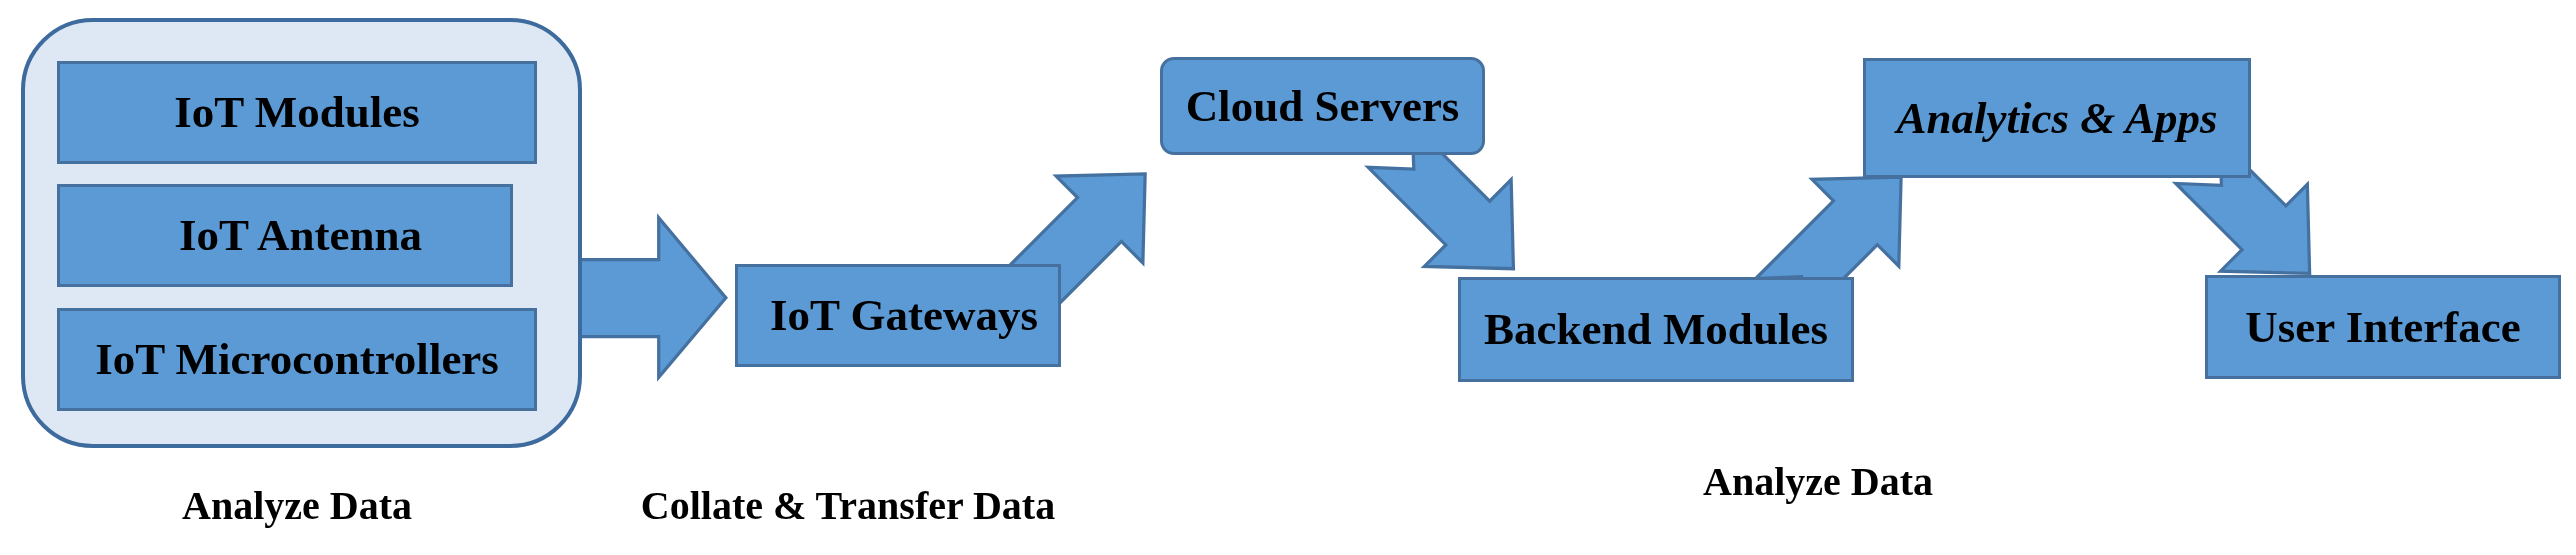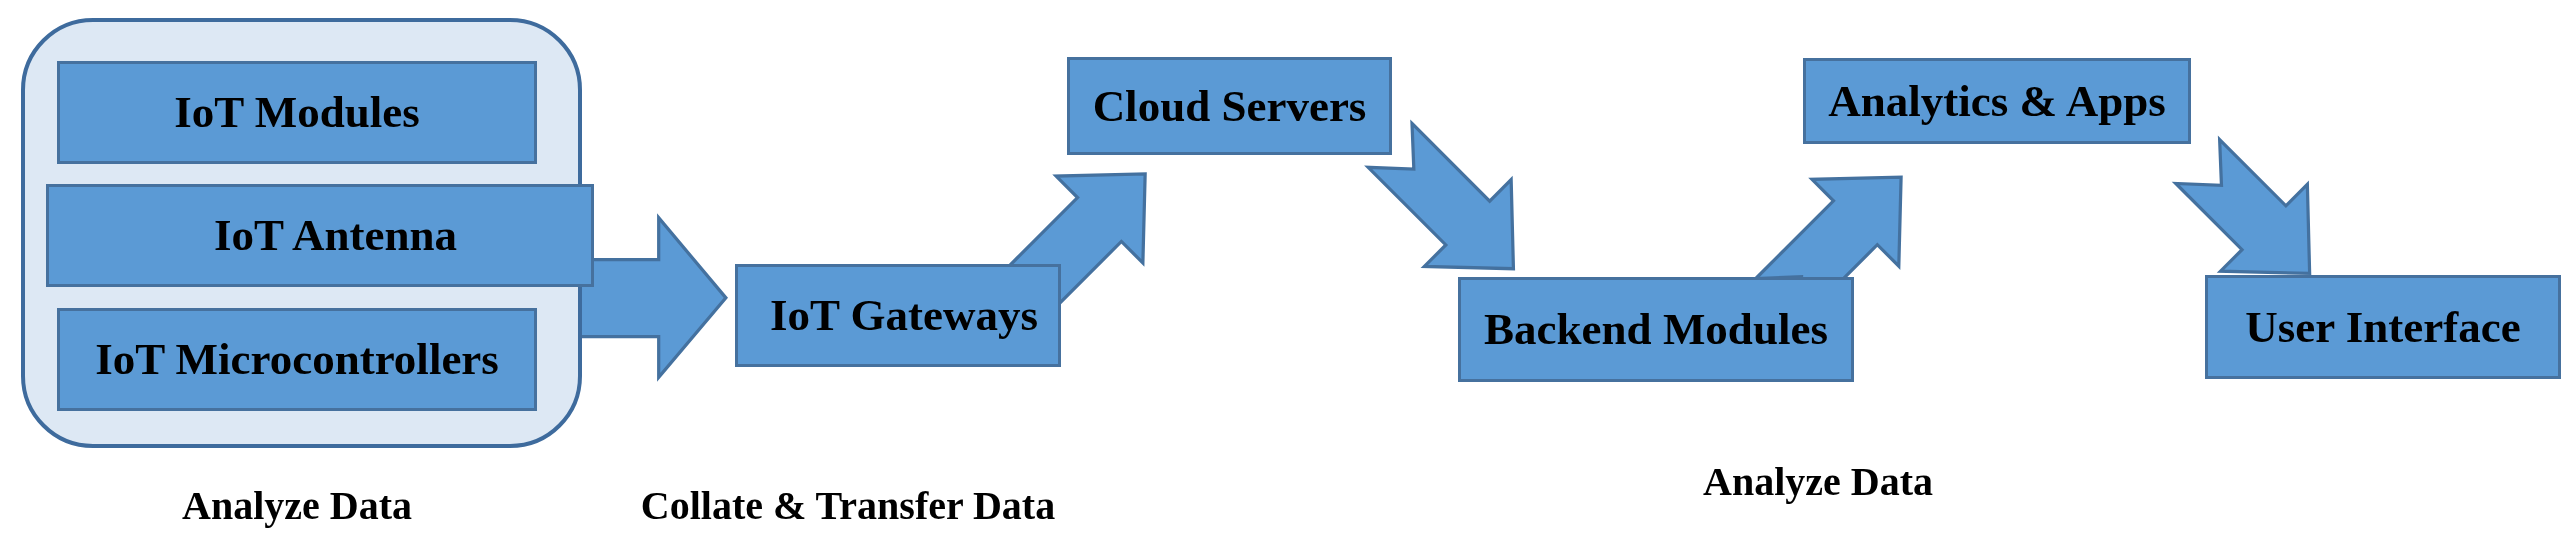--- a/index.html
+++ b/index.html
@@ -29,26 +29,26 @@
   .node{
     position:absolute;z-index:3;box-sizing:border-box;
     background:var(--node-fill,#5b9ad5);
     border:3.9px solid var(--node-border,#46719e);
     display:flex;align-items:center;justify-content:center;
     color:var(--text-color,#000000);
     font-weight:700;font-size:45px;line-height:1;
     text-align:center;white-space:nowrap;
   }
   .node-sensor        {left:57px;  top:61px;  width:480px; height:103px;}
-  .node-antenna       {left:46px;  top:184px; width:548px; height:103px;padding-left:31px;}
+  .node-antenna       {left:57px;  top:184px; width:456px; height:103px;padding-left:31px;}
   .node-micro         {left:57px;  top:308px; width:480px; height:103px;}
   .node-gateways      {left:735px;top:264px; width:326px; height:103px;padding-left:12px;}
-  .node-cloud         {left:1067px;top:57px;  width:325px; height:98px;}
+  .node-cloud         {left:1160px;top:57px;  width:325px; height:98px;border-radius:14px;}
   .node-backend       {left:1415px;top:277px; width:396px; height:105px;margin-left:43px;}
-  .node-analytics     {left:1803px;top:58px;  width:388px; height:86px;}
+  .node-analytics     {left:1863px;top:58px;  width:388px; height:120px;font-style:italic;}
   .node-ui            {left:2205px;top:275px; width:356px; height:104px;}
   .caption{
     position:absolute;z-index:4;
     transform:translate(-50%,-50%);
     color:var(--text-color,#000000);
     font-weight:700;font-size:40px;line-height:1;
     white-space:nowrap;text-align:center;
   }
   .caption-gather   {left:297px; top:506px;}
   .caption-collate  {left:848px;top:506px;}

